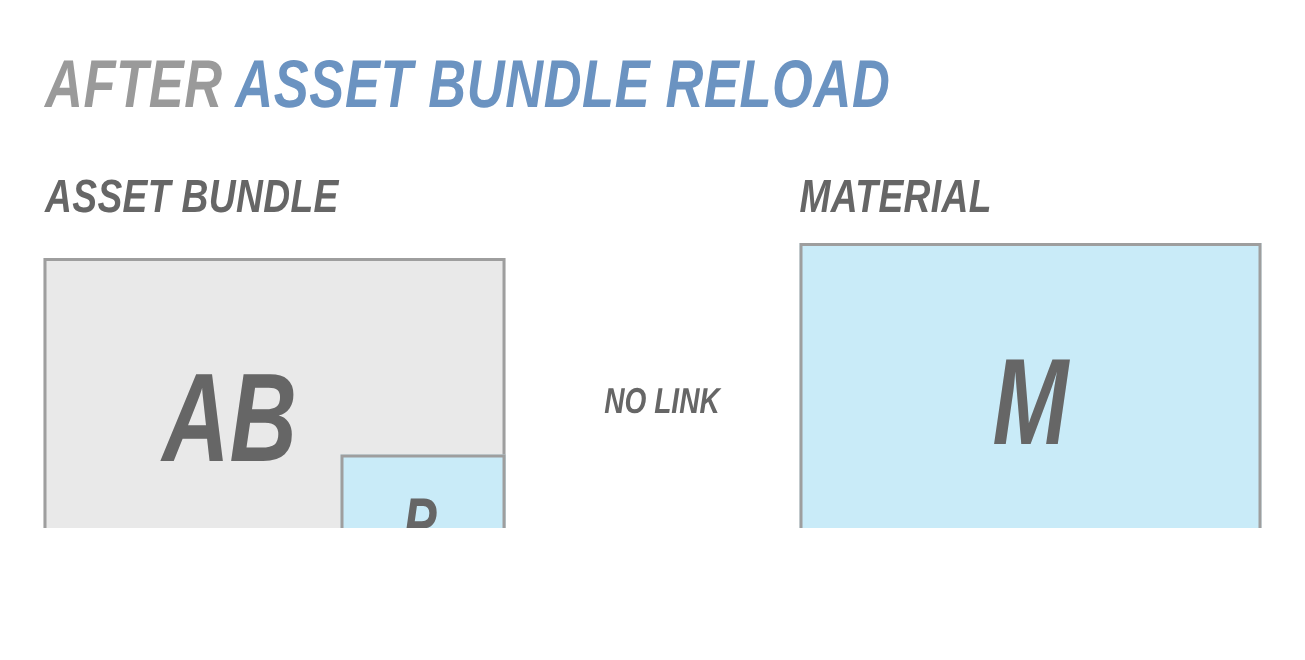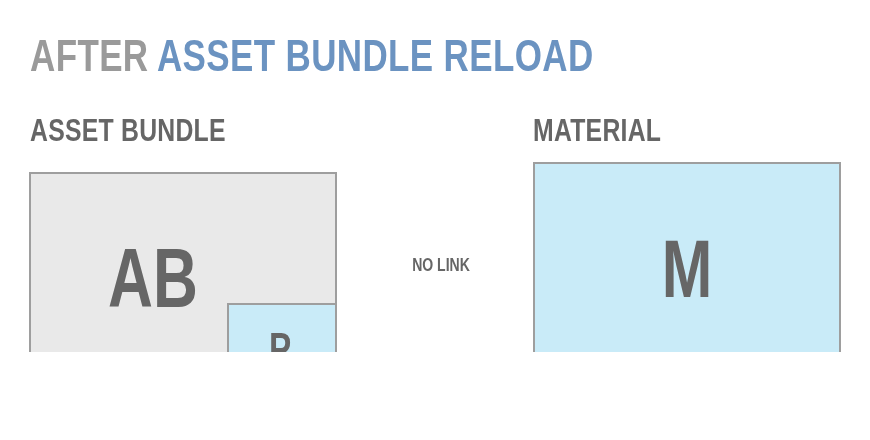--- a/index.html
+++ b/index.html
@@ -17,20 +17,21 @@
   body {
     font-family: "Liberation Sans", sans-serif;
     font-weight: 700;
   }
   .stage {
     position: relative;
     width: 870px;
     height: 352px;
     background: var(--background);
     overflow: hidden;
+    font-style: italic;
   }
   
   .page-title {
     position: absolute;
     left: 30px;
     top: 33px;
     font-size: 45px;
     line-height: 1;
     white-space: nowrap;
     letter-spacing: 0.5px;
@@ -99,21 +100,21 @@
   .letter-m  { font-size: 82px; margin-top: -4px; }
   .letter-p  { font-size: 45px; margin-left: -2px; }
 
   
   .link-label {
     position: absolute;
     left: 345px;
     top: 256px;
     width: 192px;
     text-align: center;
-    font-size: 18px;
+    font-size: 24px;
     line-height: 1;
     color: var(--heading);
     white-space: nowrap;
   }
   .link-label .cond {
     display: inline-block;
     transform: scaleX(0.78);
     transform-origin: 50% 50%;
   }
 </style>

